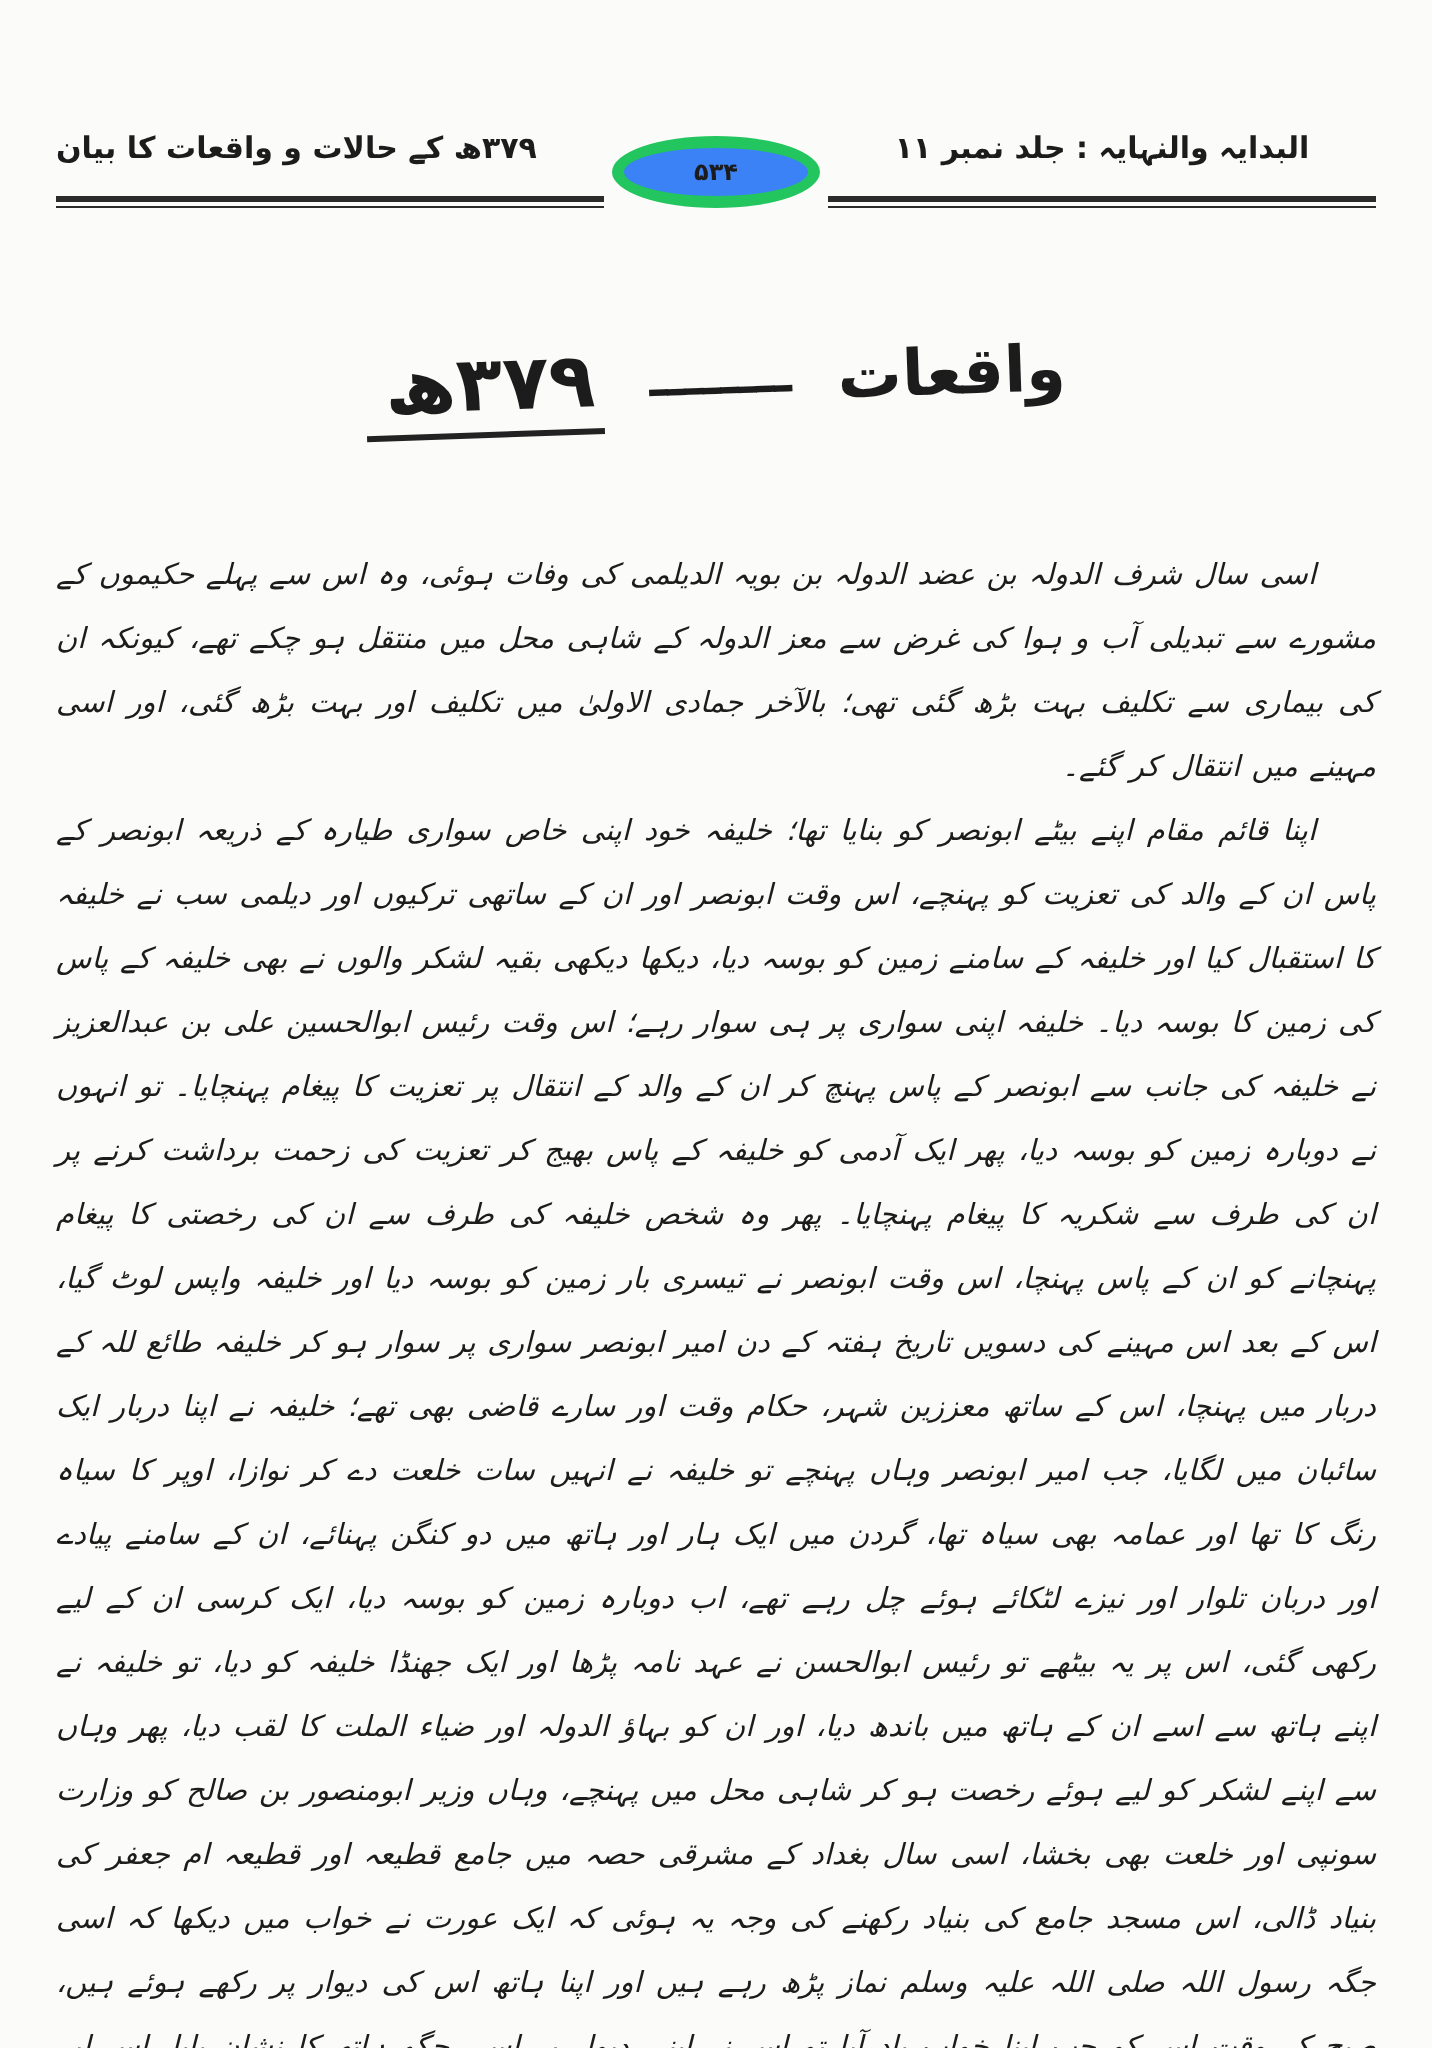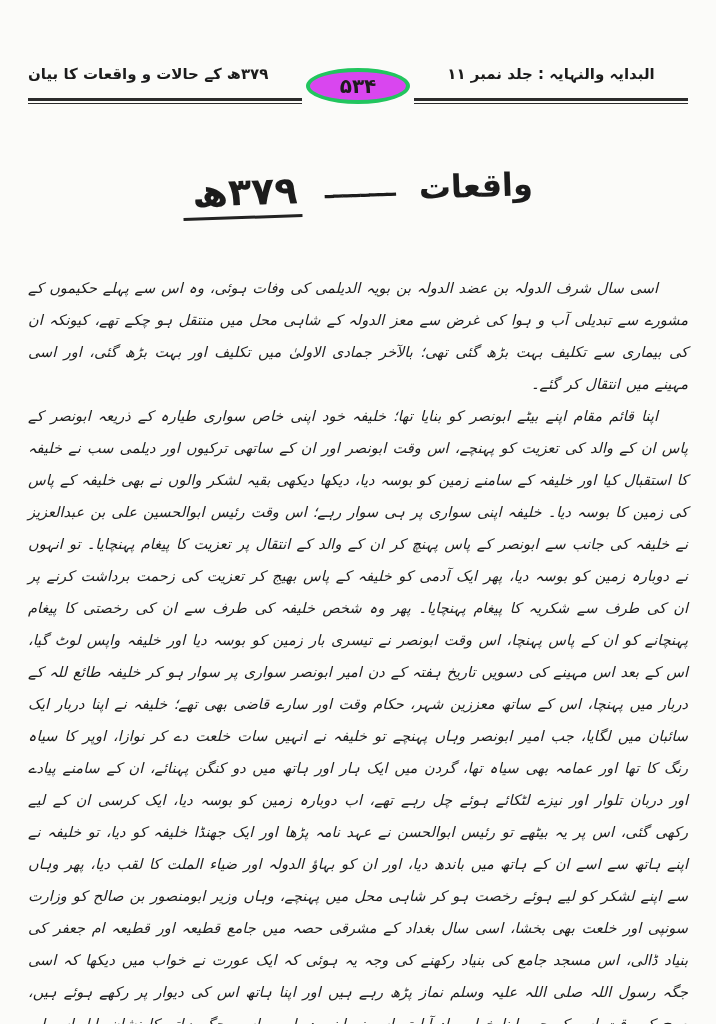--- a/index.html
+++ b/index.html
@@ -43,29 +43,29 @@
   .header-col.right .header-title { text-align: center; }
   .header-col.left  .header-title { text-align: left; }
   .double-rule {
     height: 6px;
     border-top: 3px solid #2b2b2b;
     border-bottom: 1px solid #2b2b2b;
   }
   .oval {
     width: 104px;
     height: 36px;
-    border: 4px solid #22c55e;
+    border: 6px solid #22c55e;
     border-radius: 50% / 50%;
     display: flex;
     align-items: center;
     justify-content: center;
-    font-size: 20px;
+    font-size: 12px;
     font-weight: bold;
     margin: 0 4px 0 4px;
-    background: #d946ef;
+    background: #3b82f6;
     letter-spacing: 2px;
   }
 
   
   .section-title {
     margin-top: 62px;
     text-align: center;
     direction: rtl;
     transform: rotate(-2deg);
     height: 70px;

